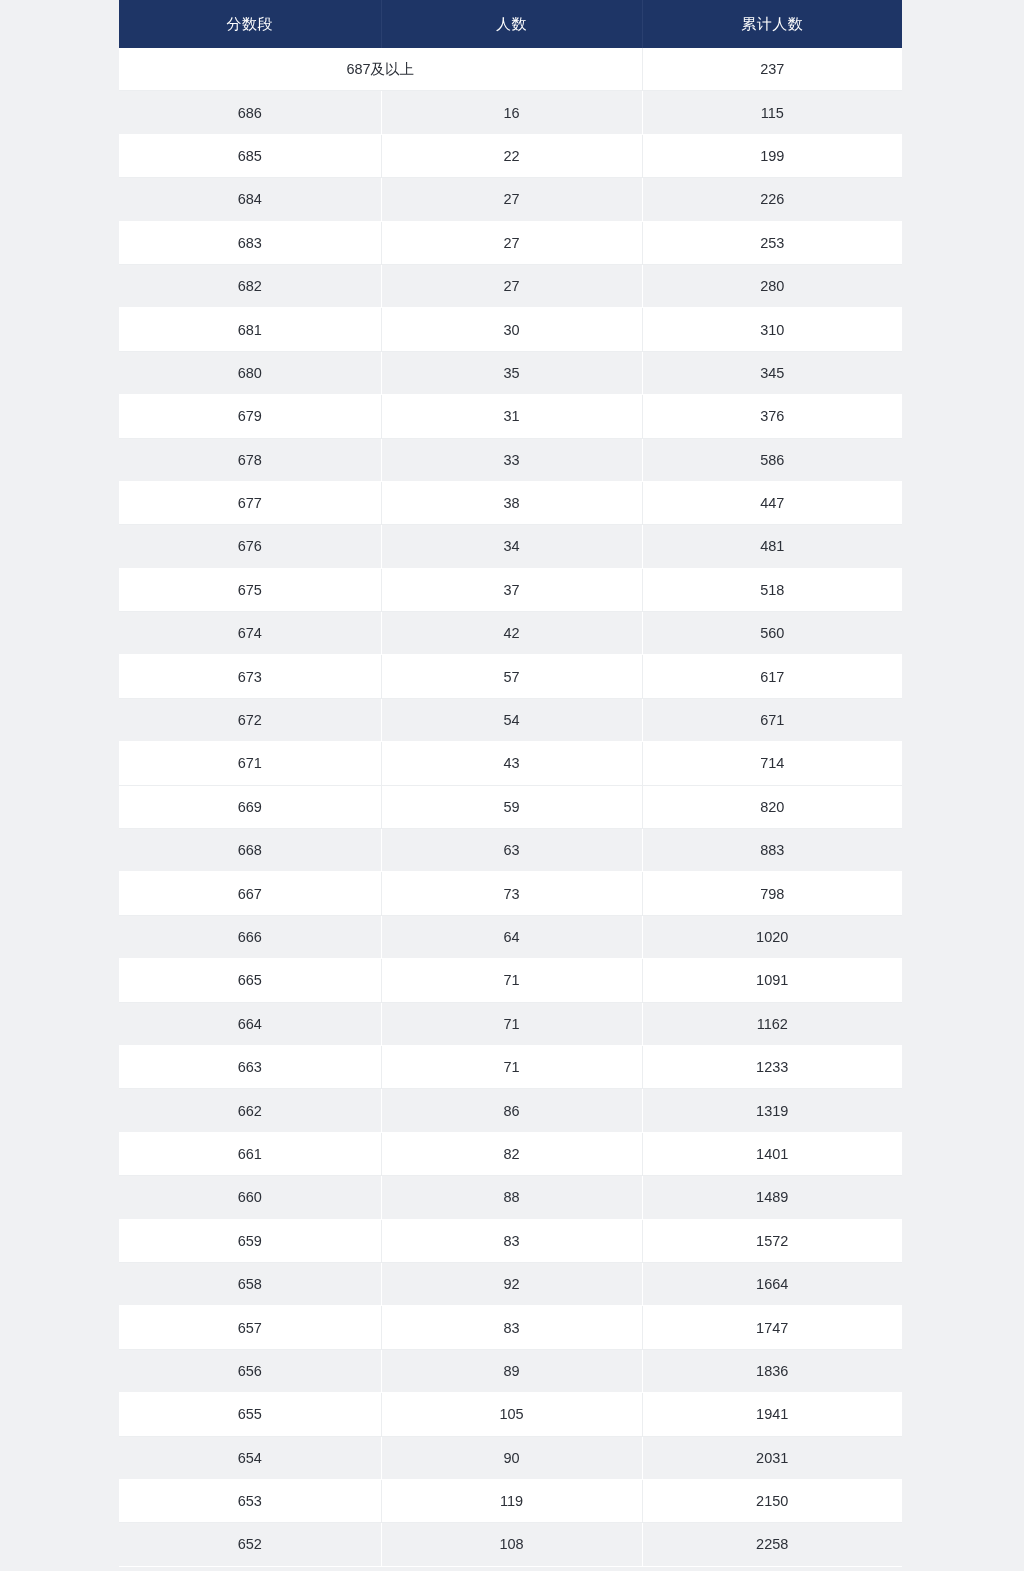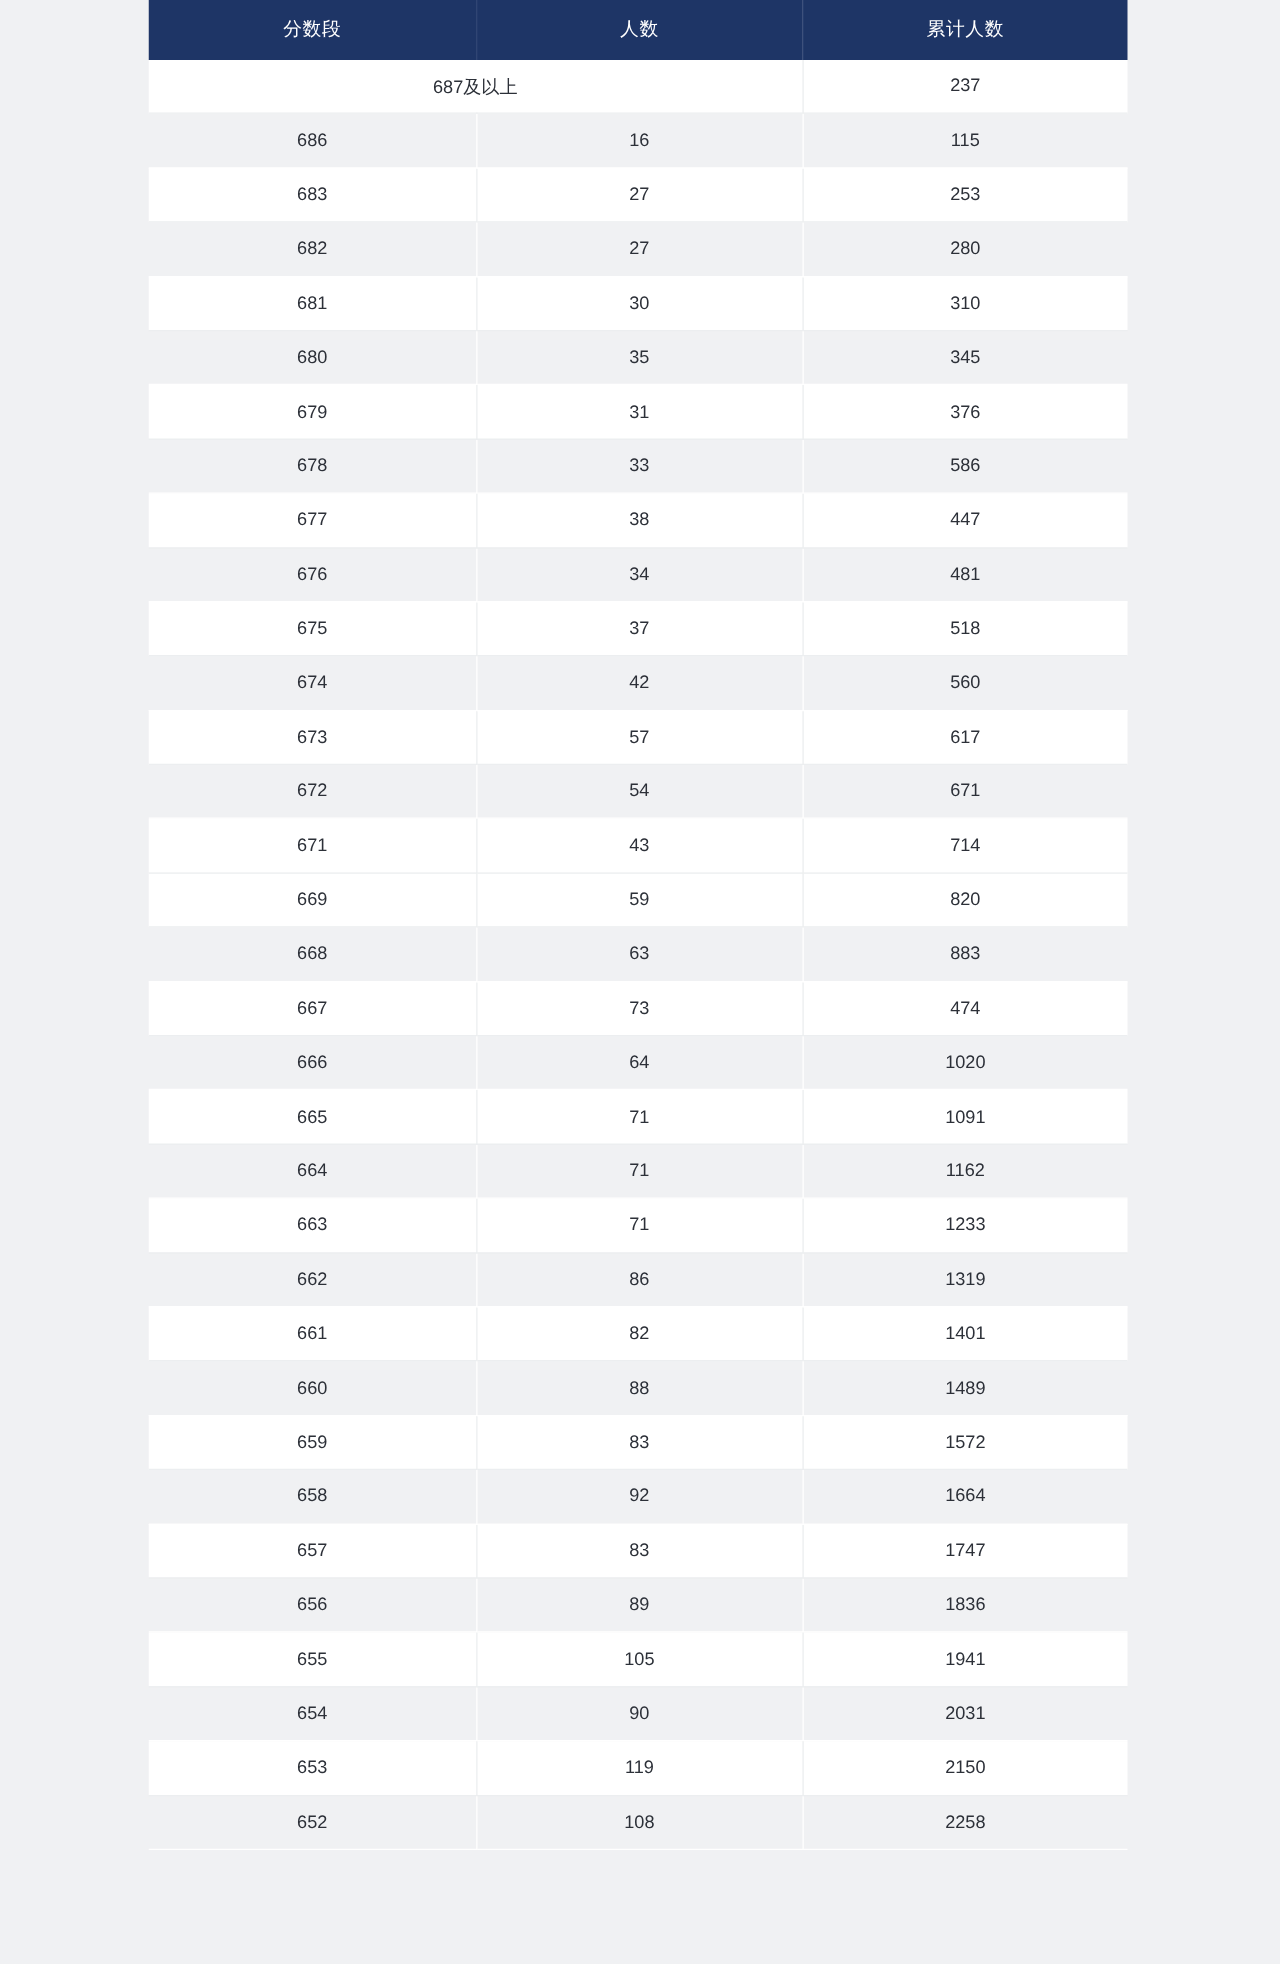--- a/index.html
+++ b/index.html
@@ -103,20 +103,30 @@
           <tr class="row-white row-merged">
             <td colspan="2" class="merged-cell">687及以上</td>
             <td>237</td>
           </tr>
           <tr class="row-gray">
             <td>686</td>
             <td>16</td>
             <td>115</td>
           </tr>
           <tr class="row-white">
+            <td>685</td>
+            <td>22</td>
+            <td>199</td>
+          </tr>
+          <tr class="row-gray">
+            <td>684</td>
+            <td>27</td>
+            <td>226</td>
+          </tr>
+          <tr class="row-white">
             <td>683</td>
             <td>27</td>
             <td>253</td>
           </tr>
           <tr class="row-gray">
             <td>682</td>
             <td>27</td>
             <td>280</td>
           </tr>
           <tr class="row-white">
@@ -180,21 +190,21 @@
             <td>820</td>
           </tr>
           <tr class="row-gray">
             <td>668</td>
             <td>63</td>
             <td>883</td>
           </tr>
           <tr class="row-white">
             <td>667</td>
             <td>73</td>
-            <td>474</td>
+            <td>798</td>
           </tr>
           <tr class="row-gray">
             <td>666</td>
             <td>64</td>
             <td>1020</td>
           </tr>
           <tr class="row-white">
             <td>665</td>
             <td>71</td>
             <td>1091</td>

